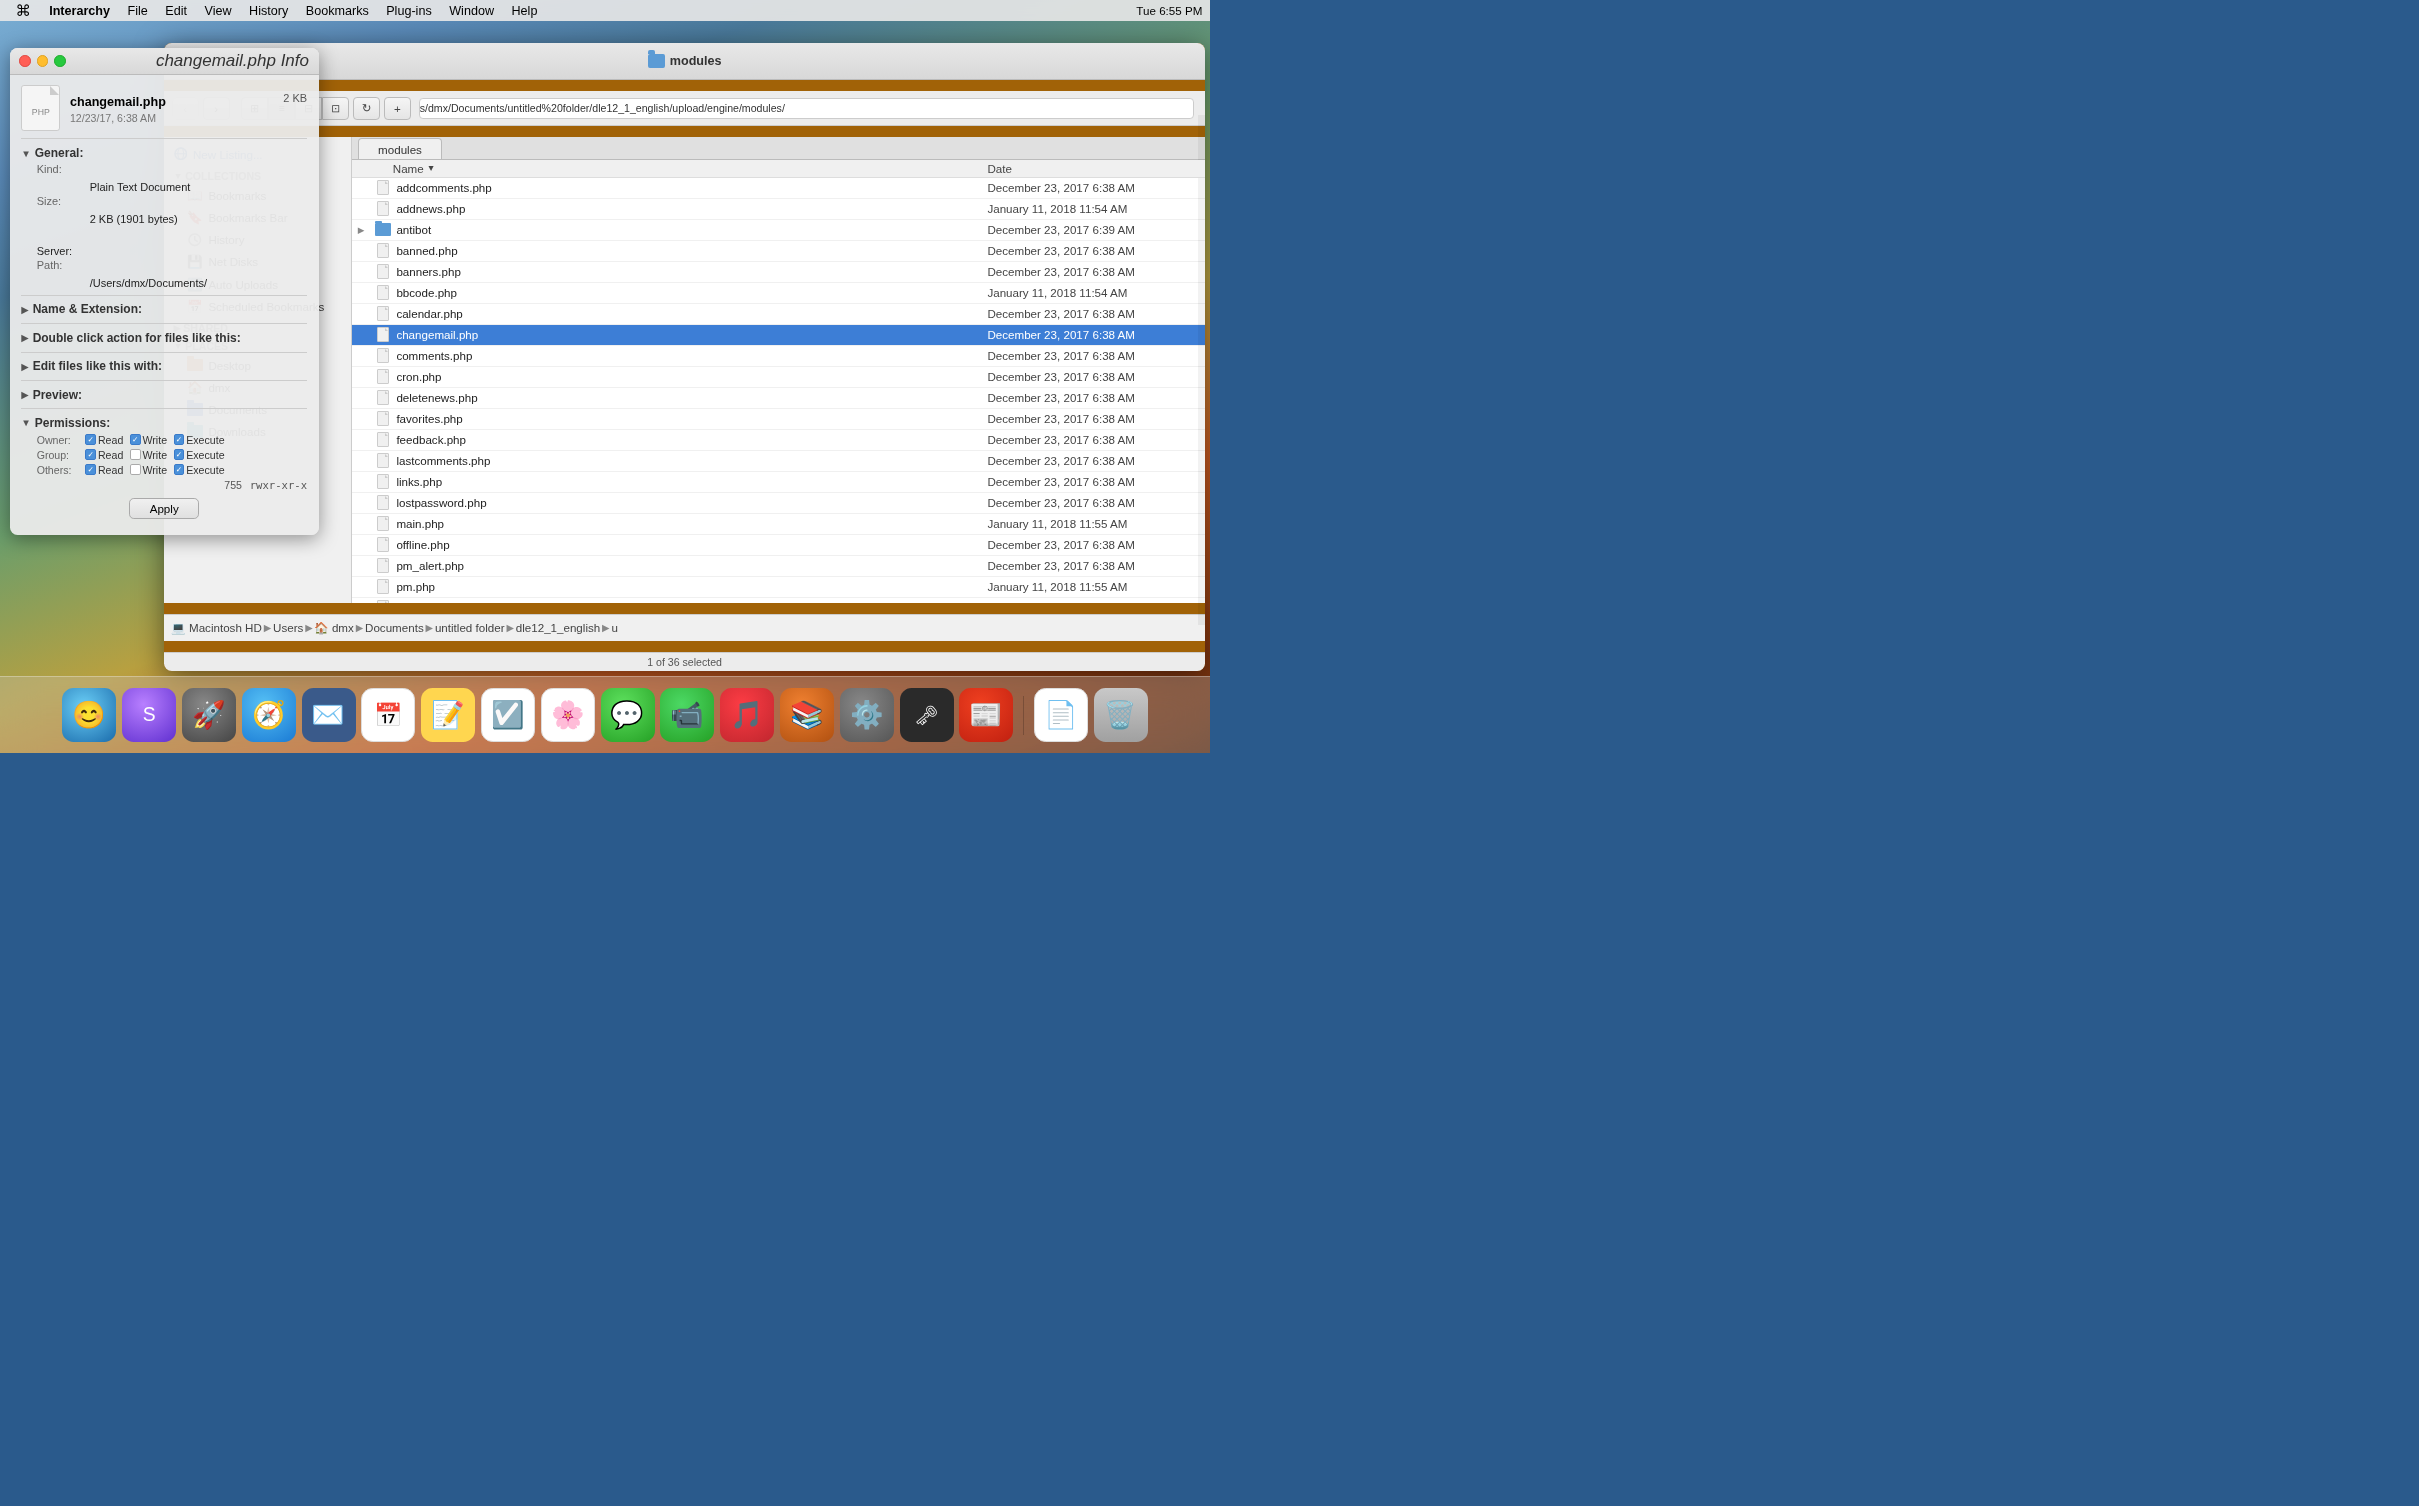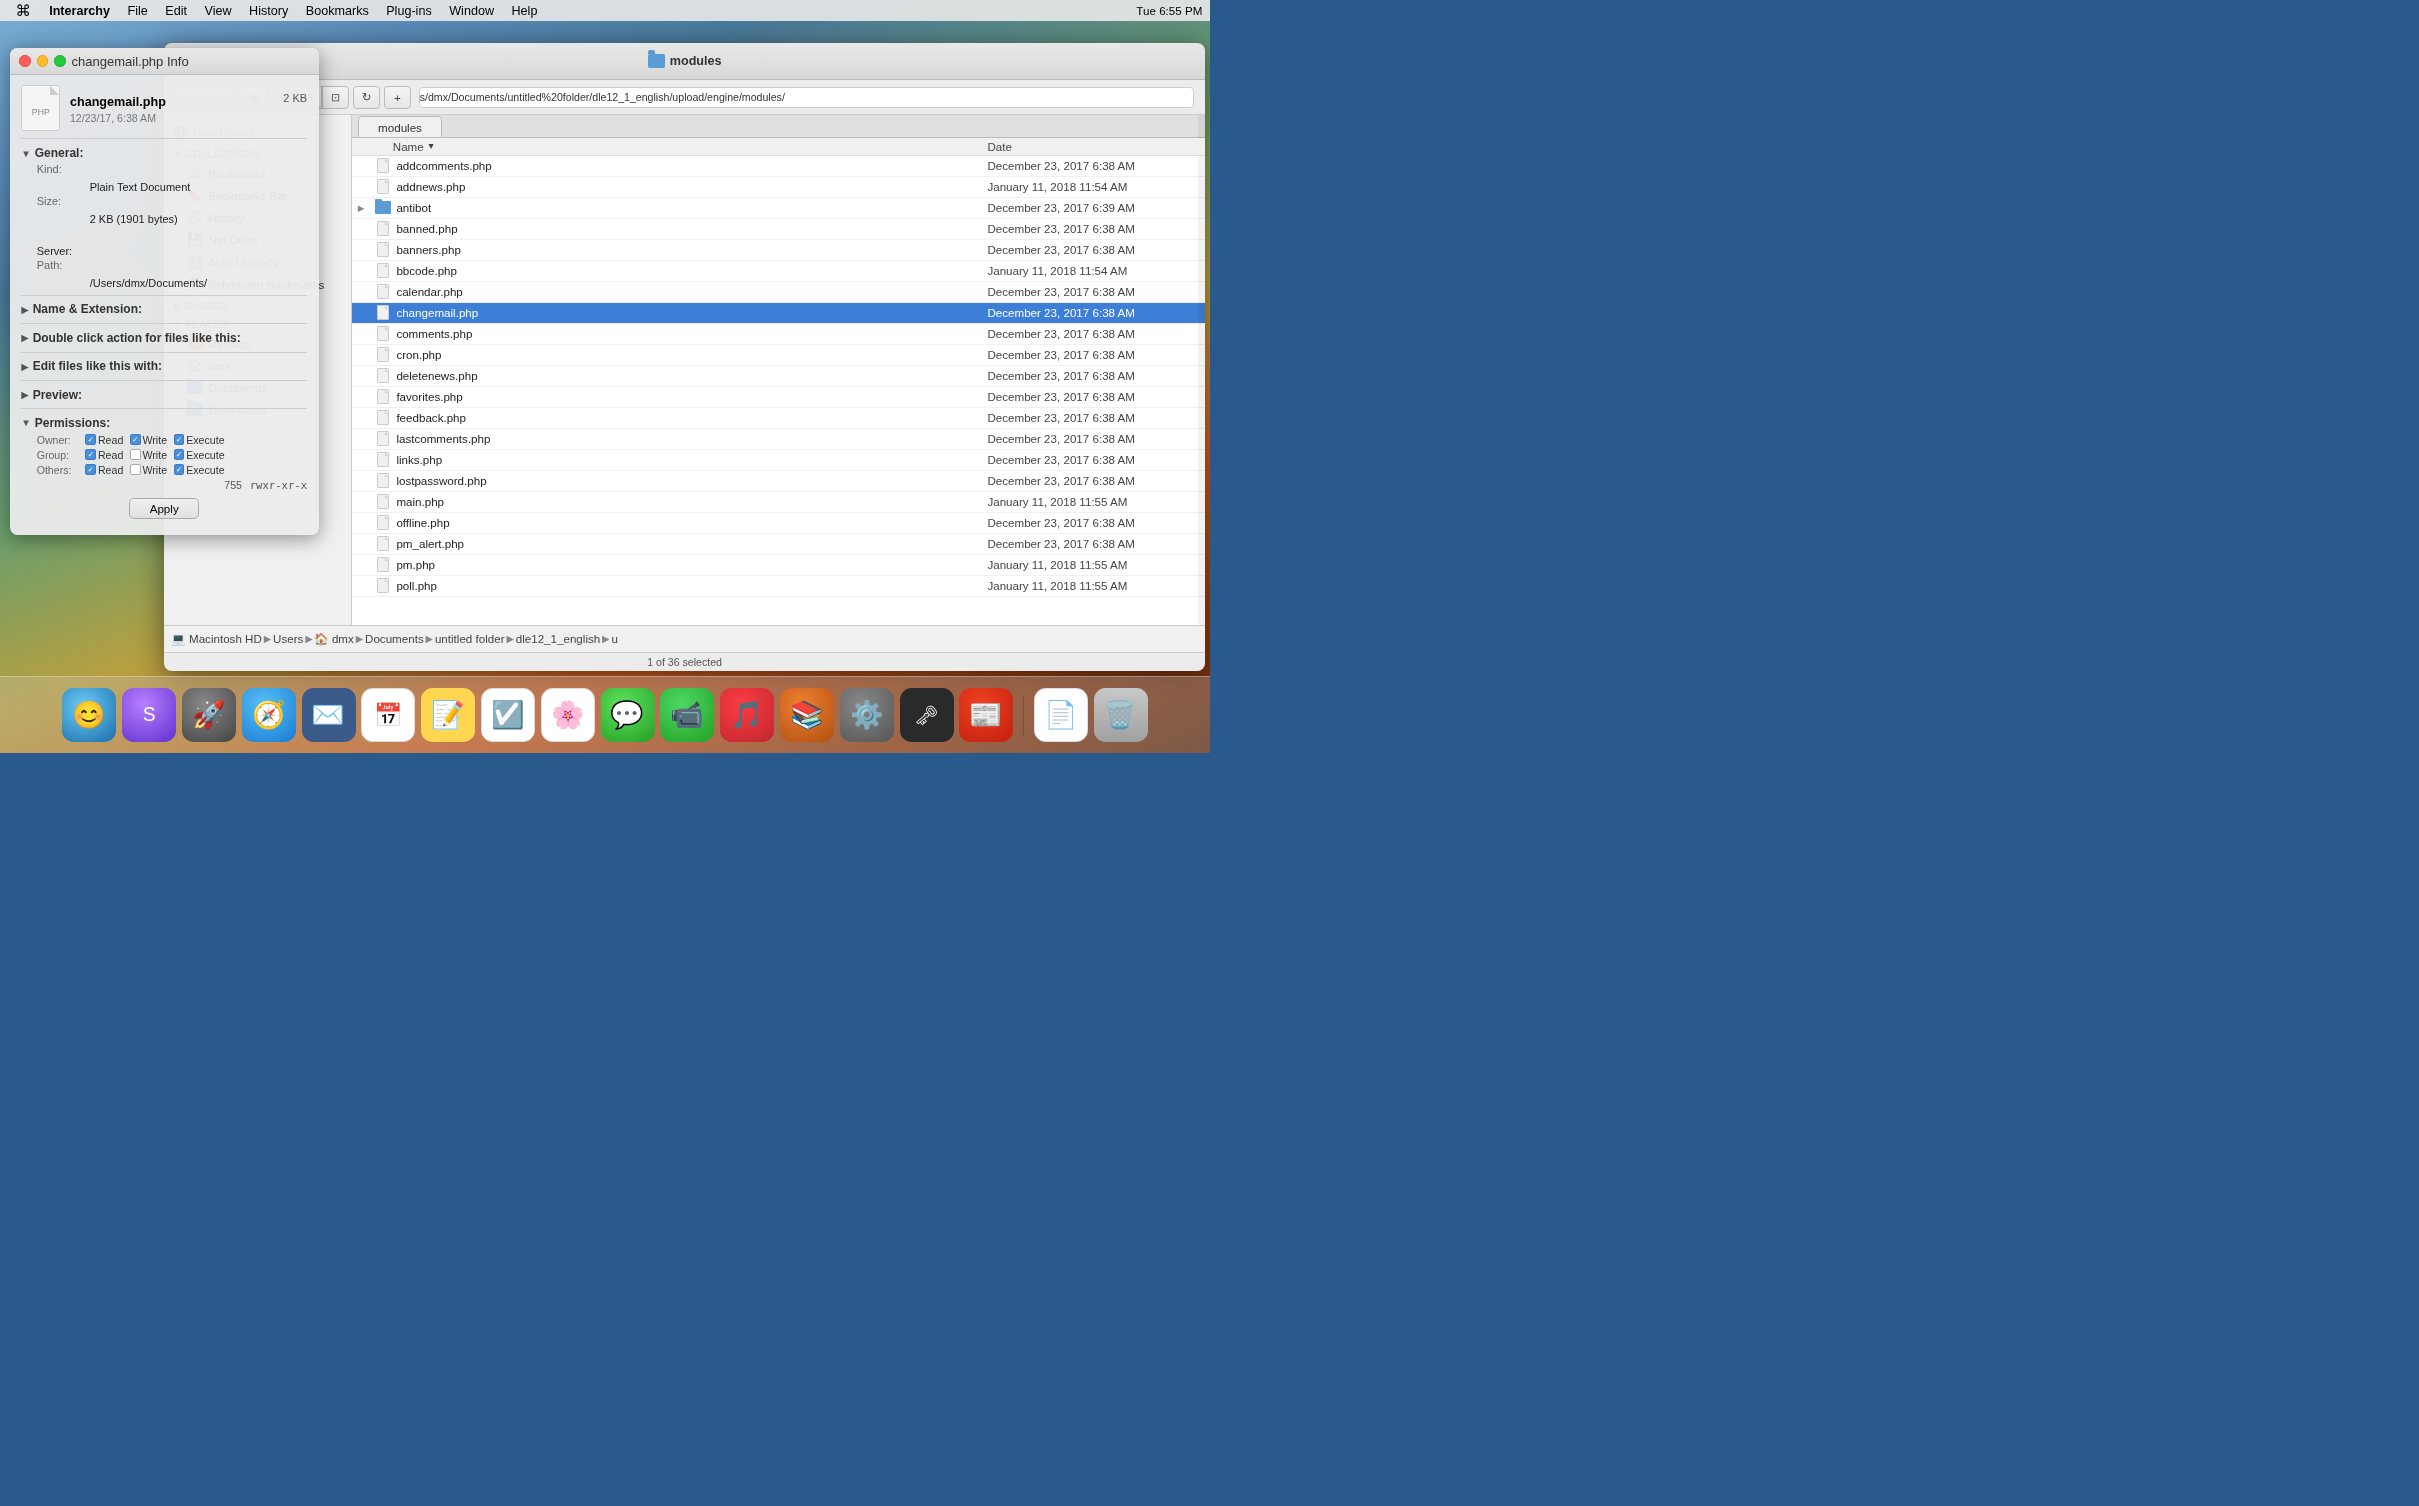--- a/index.html
+++ b/index.html
@@ -114,24 +114,25 @@
       width: 11.6px;
       height: 11.6px;
       border-radius: 50%;
       cursor: pointer;
     }
     .tl-close { background: #ff5f56; border: 1px solid #e0443e; }
     .tl-min { background: #ffbd2e; border: 1px solid #dea123; }
     .tl-max { background: #27c93f; border: 1px solid #1aab29; }
     .info-panel-title {
       flex: 1;
-      text-align: left;
-      font-size: 13px;
+      text-align: right;
+      font-size: 17px;
       color: #333;
       font-weight: 500;
+      font-style: italic;
     }
     .info-panel-content {
       padding: 9.7px 11.6px;
     }
     .info-file-header {
       display: flex;
       align-items: center;
       gap: 9.7px;
       margin-bottom: 7.7px;
     }
@@ -256,20 +257,21 @@
       left: 164px;
       right: 4.8px;
       bottom: 82px;
       background: #a16207;
       border-radius: 7.7px;
       box-shadow: 0 5.8px 29px rgba(0,0,0,0.5);
       z-index: 40;
       overflow: hidden;
       display: flex;
       flex-direction: column;
+      gap: 11px;
     }
     .finder-titlebar {
       height: 37px;
       background: linear-gradient(180deg, #e8e8e8, #d8d8d8);
       display: flex;
       align-items: center;
       padding: 0 9.7px;
       gap: 5.8px;
       border-bottom: 1px solid #bbb;
       flex-shrink: 0;

